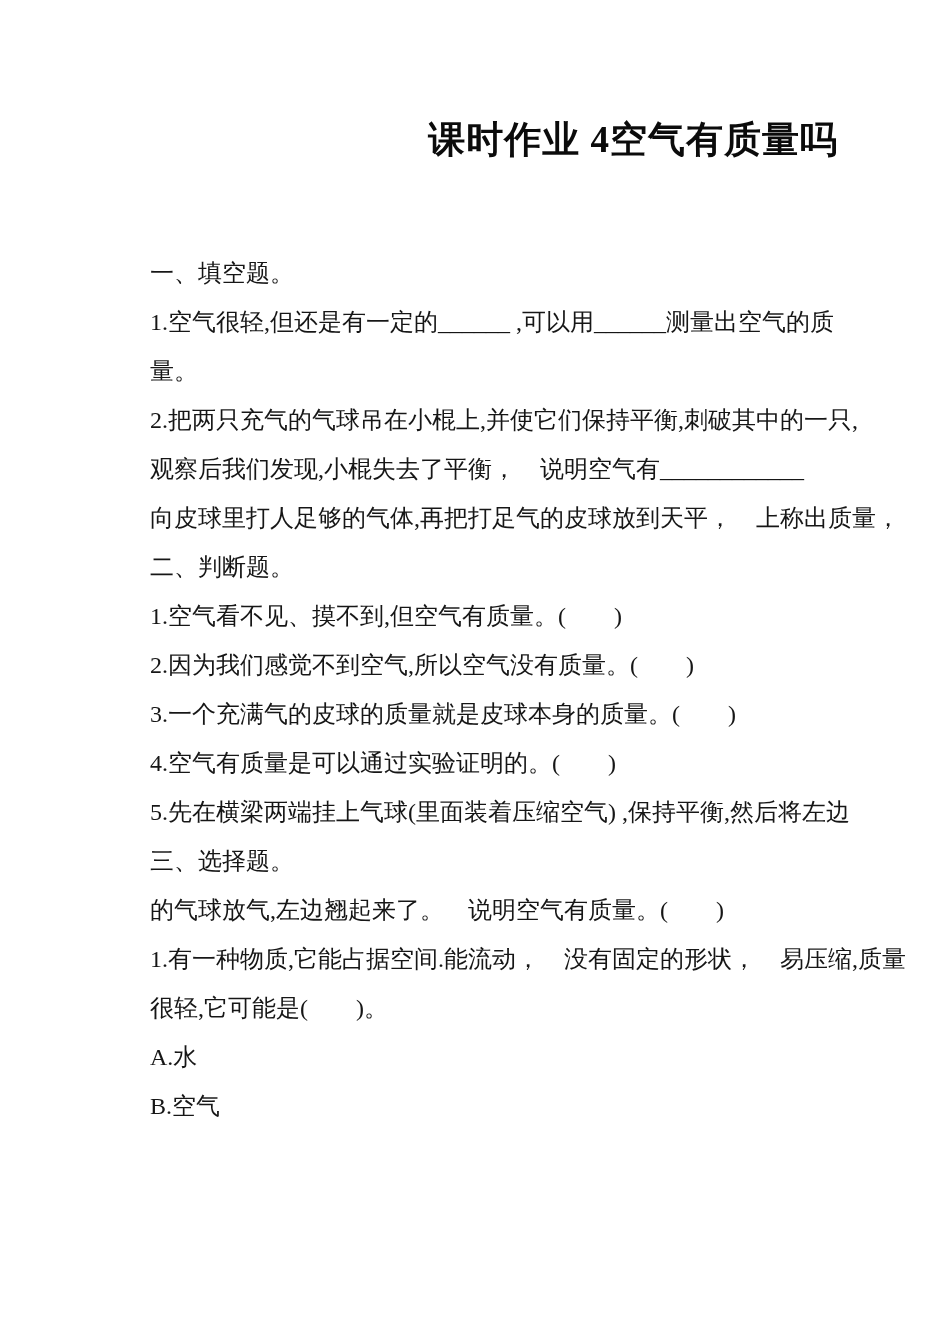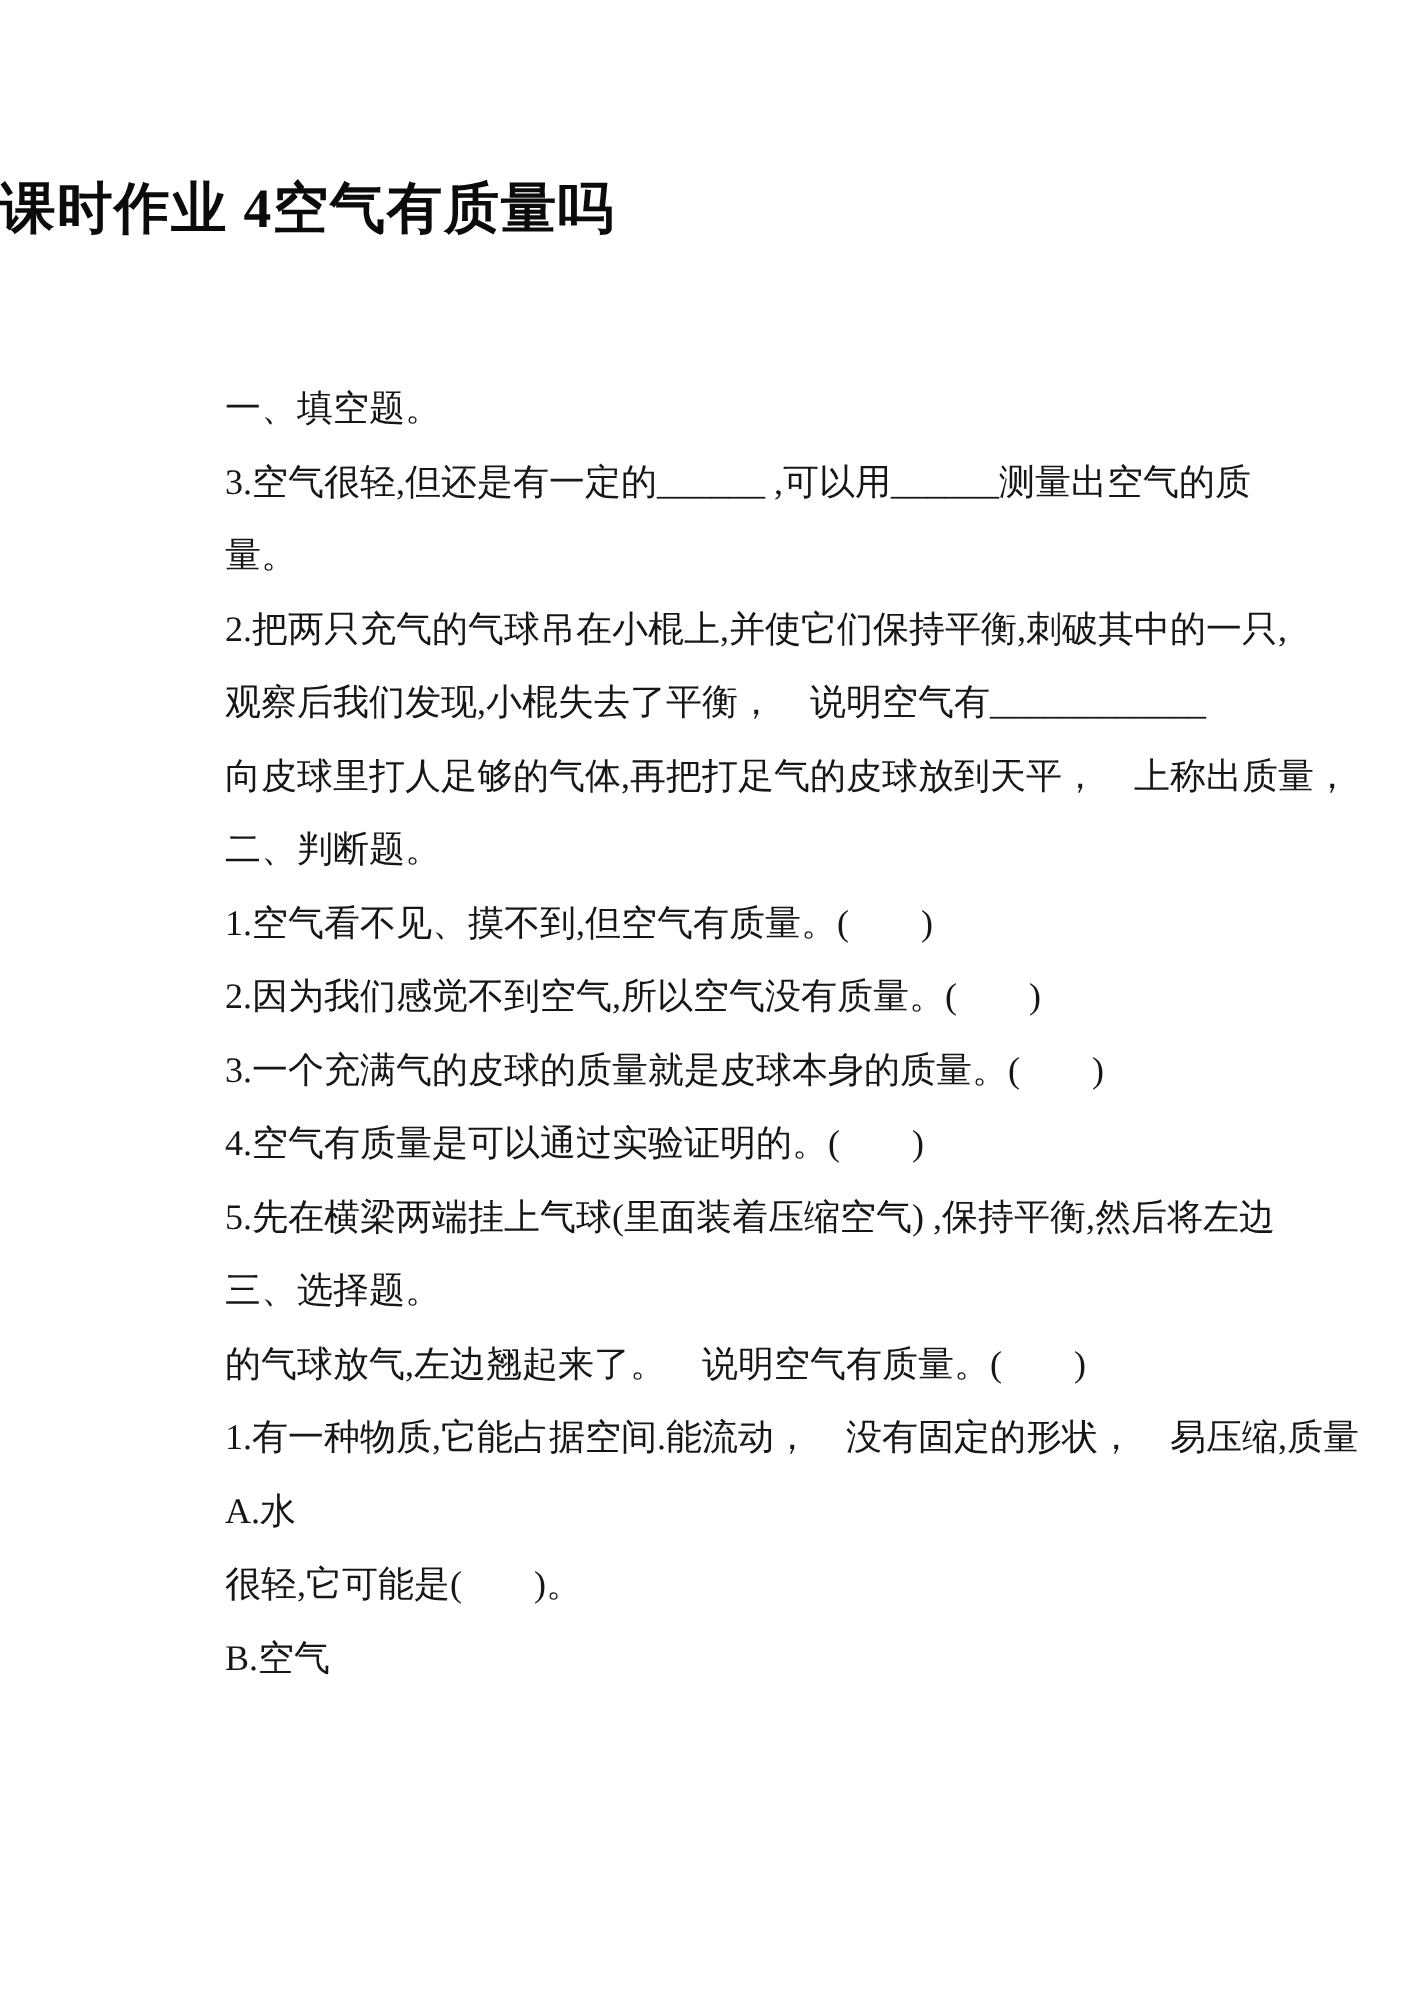--- a/index.html
+++ b/index.html
@@ -19,21 +19,21 @@
     position: absolute;
     inset: 0;
     background: #ffffff;
   }
   .doc-title {
     position: absolute;
     top: 114px;
     left: 0;
     width: 838px;
     margin: 0;
-    text-align: left;
+    text-align: right;
     font-size: 37px;
     font-weight: bold;
     line-height: 52px;
     color: #0b0b0b;
     letter-spacing: 1px;
   }
   .doc-body {
     position: absolute;
     top: 249px;
     left: 150px;
@@ -49,32 +49,32 @@
 </style>
 </head>
 <body>
 
 <div class="page">
 
   <h1 class="doc-title">课时作业 4空气有质量吗</h1>
 
   <div class="doc-body">
     <div class="line">一、填空题。</div>
-    <div class="line">3.空气很轻,但还是有一定的______ ,可以用______测量出空气的质</div>
+    <div class="line">1.空气很轻,但还是有一定的______ ,可以用______测量出空气的质</div>
     <div class="line">量。</div>
     <div class="line">2.把两只充气的气球吊在小棍上,并使它们保持平衡,刺破其中的一只,</div>
     <div class="line">观察后我们发现,小棍失去了平衡，　说明空气有____________</div>
     <div class="line">向皮球里打人足够的气体,再把打足气的皮球放到天平，　上称出质量，</div>
     <div class="line">二、判断题。</div>
     <div class="line">1.空气看不见、摸不到,但空气有质量。(　　)</div>
     <div class="line">2.因为我们感觉不到空气,所以空气没有质量。(　　)</div>
     <div class="line">3.一个充满气的皮球的质量就是皮球本身的质量。(　　)</div>
     <div class="line">4.空气有质量是可以通过实验证明的。(　　)</div>
     <div class="line">5.先在横梁两端挂上气球(里面装着压缩空气) ,保持平衡,然后将左边</div>
     <div class="line">三、选择题。</div>
     <div class="line">的气球放气,左边翘起来了。　说明空气有质量。(　　)</div>
     <div class="line">1.有一种物质,它能占据空间.能流动，　没有固定的形状，　易压缩,质量</div>
+    <div class="line">很轻,它可能是(　　)。</div>
     <div class="line">A.水</div>
-    <div class="line">很轻,它可能是(　　)。</div>
     <div class="line">B.空气</div>
   </div>
 
 </div>
 
 </body></html>

